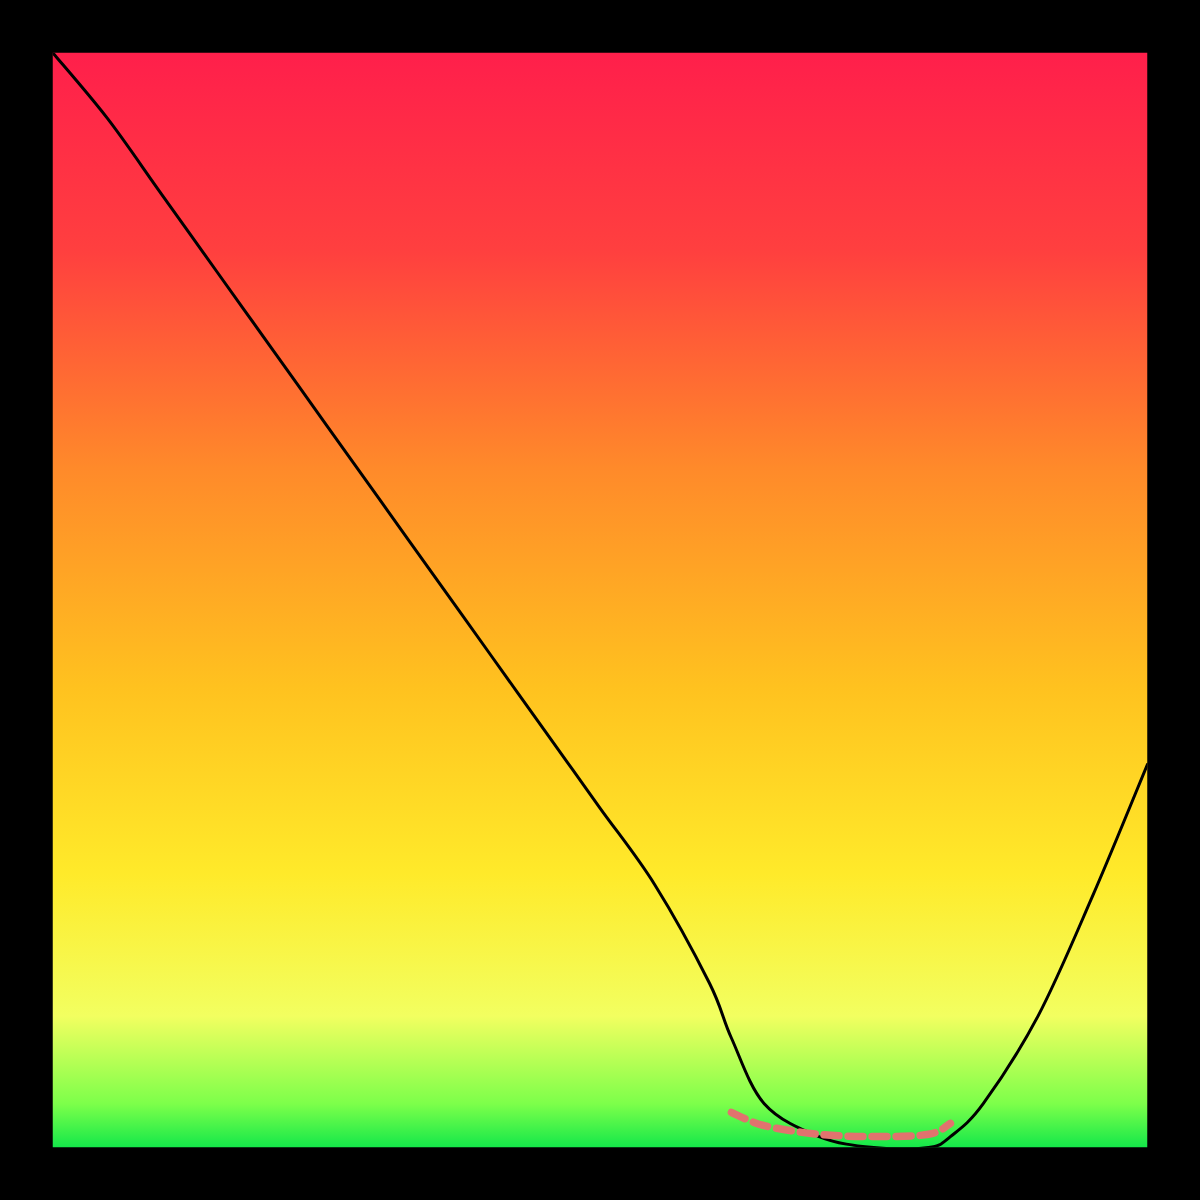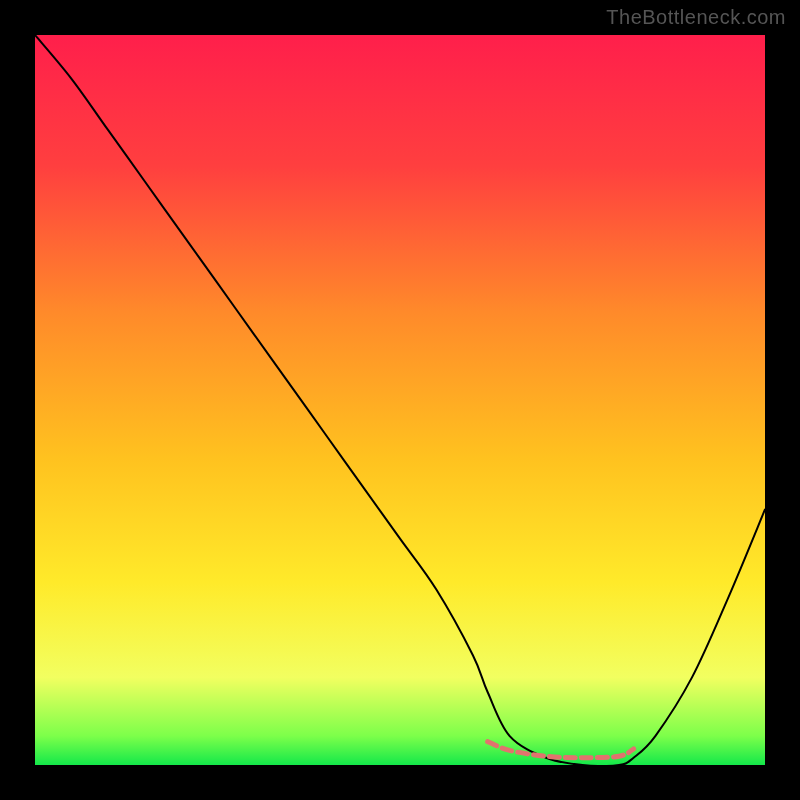--- a/index.html
+++ b/index.html
@@ -36,21 +36,20 @@
   svg {
     width: 730px;
     height: 730px;
     display: block;
   }
 </style>
 </head>
 <body>
 
 <div class="frame">
-  <div class="watermark">TheBottleneck.com</div>
 
   <div class="plot-wrap">
     <svg viewBox="0 0 730 730">
       <defs>
         <linearGradient id="bg" x1="0" y1="0" x2="0" y2="1">
           <stop offset="0%" stop-color="#ff1f4b"></stop>
           <stop offset="18%" stop-color="#ff3f3f"></stop>
           <stop offset="38%" stop-color="#ff8a2a"></stop>
           <stop offset="58%" stop-color="#ffc21f"></stop>
           <stop offset="75%" stop-color="#ffea2a"></stop>

